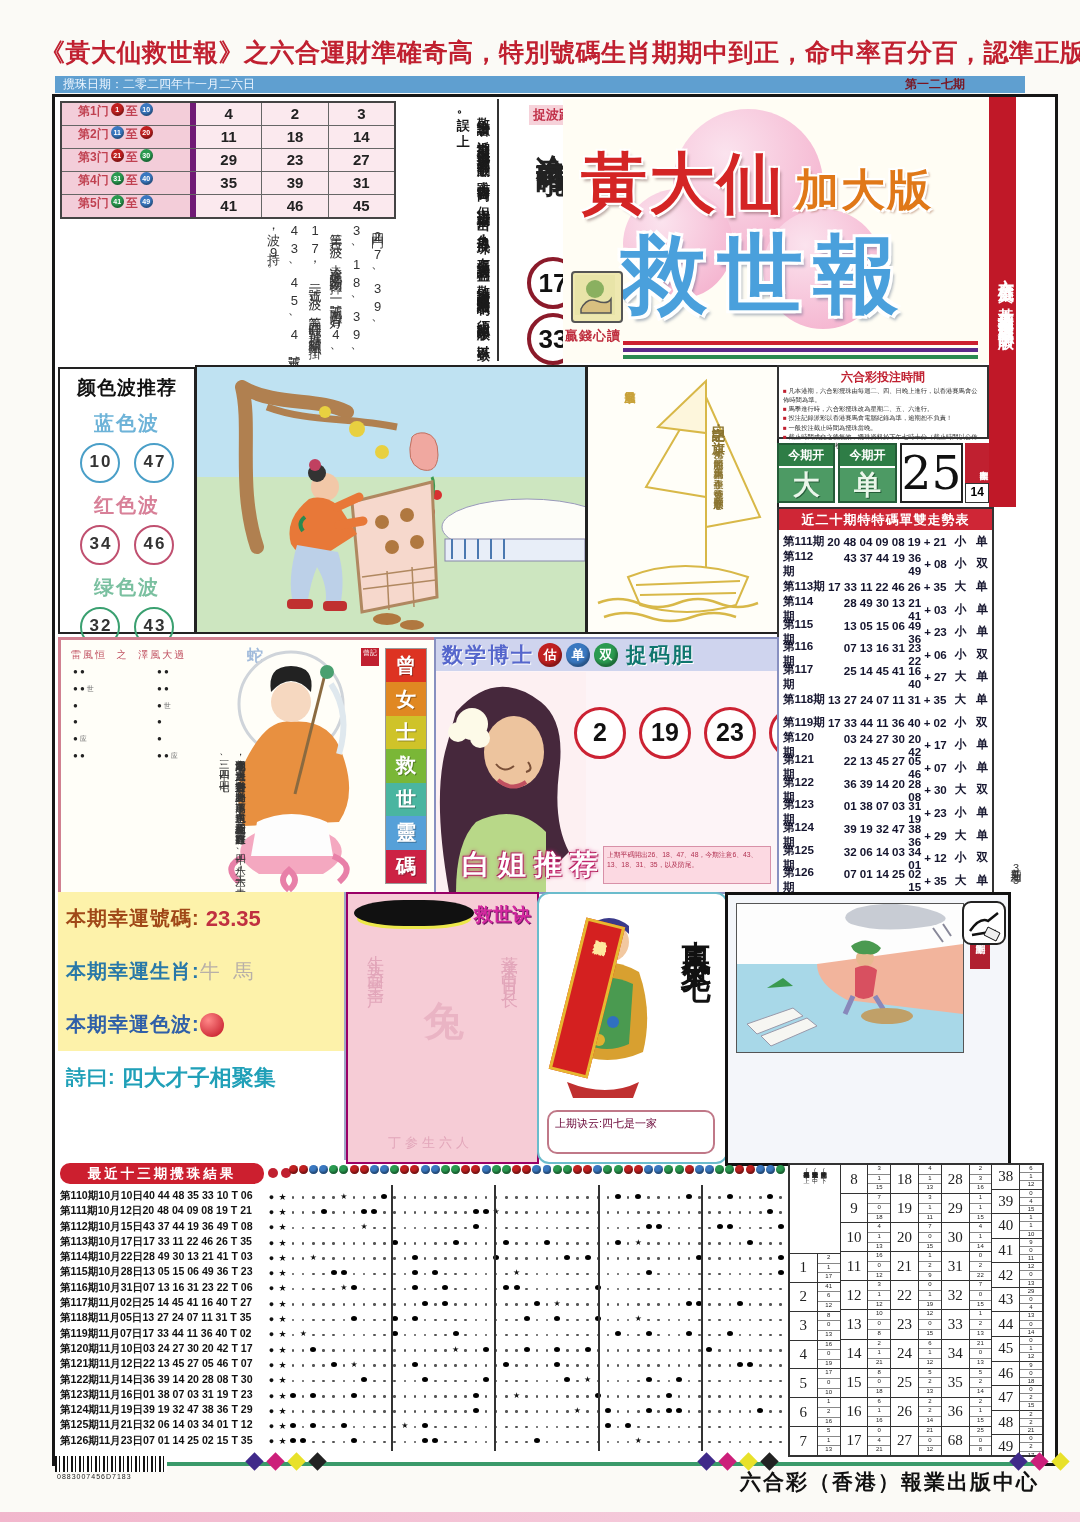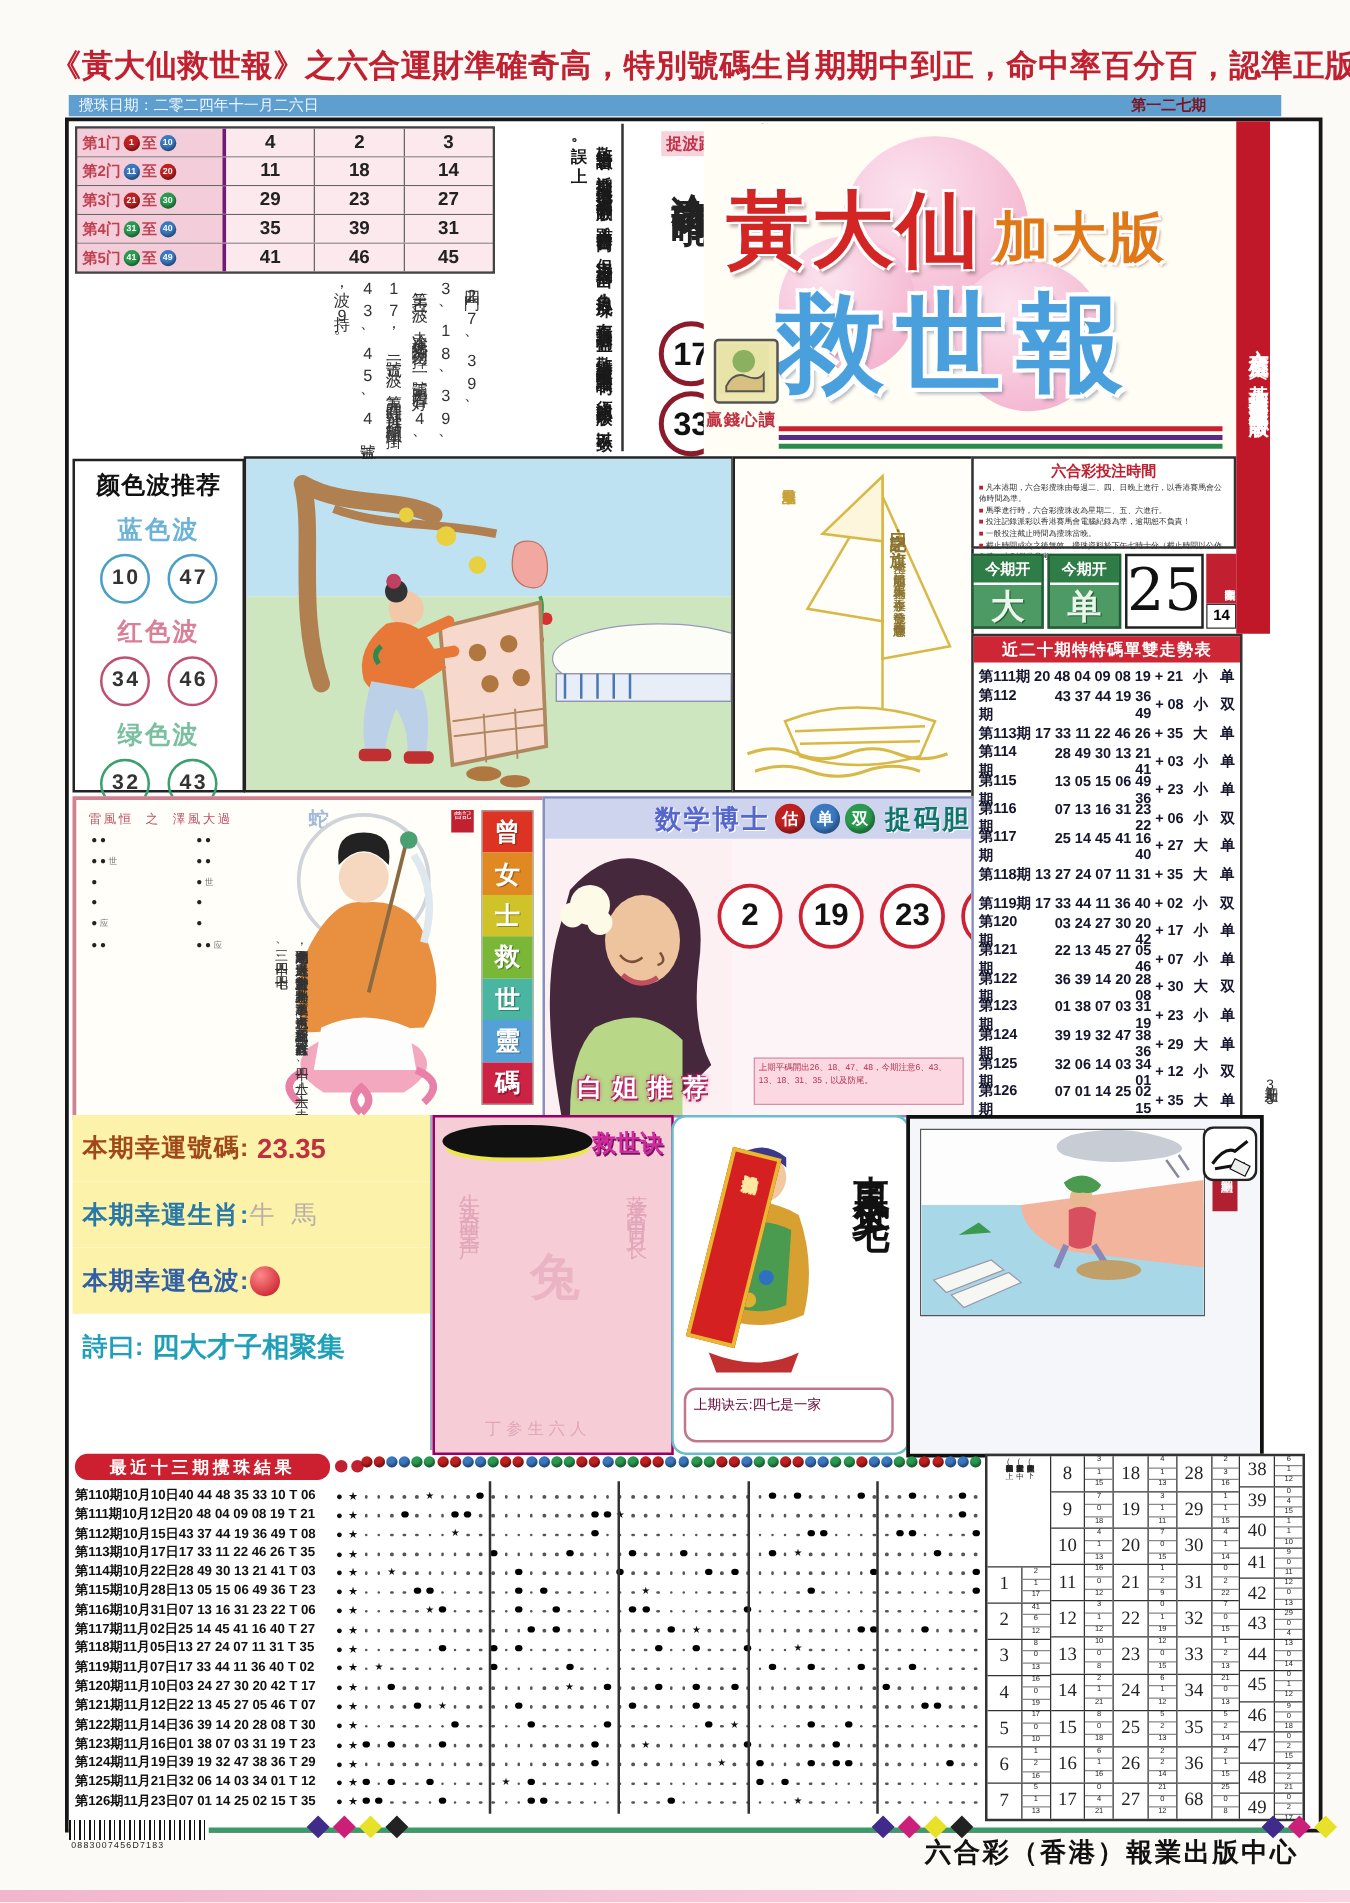--- a/index.html
+++ b/index.html
@@ -10,21 +10,21 @@
   .datebar{left:55px;top:76px;width:970px;height:17px;background:#5f9fd0;color:#eef6ff;font-size:12px;line-height:17px;padding-left:8px;box-sizing:border-box;}
   .datebar .issue{position:absolute;right:60px;color:#7a1420;font-weight:bold;}
   .corner-sq{left:1028px;top:97px;width:18px;height:18px;background:#c02030;border-radius:3px;color:#fff;font-size:12px;text-align:center;line-height:18px;}
   .frame{left:52px;top:94px;width:1000px;height:1366px;border:3px solid #161616;background:#fff;}
   
   .side-banner{left:989px;top:97px;width:27px;height:410px;background:#c01828;color:#fff;writing-mode:vertical-rl;text-orientation:upright;font-size:16px;font-weight:bold;letter-spacing:2px;text-align:center;padding-top:4px;box-sizing:border-box;z-index:5;}
   
   .gate{left:5px;top:4px;width:332px;border:2px solid #444;background:#f6dce4;}
   .gt-row{display:flex;height:22px;border-bottom:1px solid #666;}
   .gt-row:last-child{border-bottom:none;}
-  .gt-label{width:112px;background:#f3cdd9;display:flex;align-items:center;gap:2px;padding-left:4px;border-right:3px solid #701a75;font-size:12px;color:#c04050;font-weight:bold;}
+  .gt-label{width:112px;background:#f3cdd9;display:flex;gap:2px;padding-left:16px;border-right:6px solid #701a75;font-size:12px;color:#c04050;font-weight:bold;}
   .ballnum{display:inline-block;width:13px;height:13px;border-radius:50%;color:#fff;font-size:7px;text-align:center;line-height:13px;box-shadow:inset -1px -2px 2px rgba(0,0,0,.35);}
   .gt-to{color:#c04050;}
   .gt-val{flex:1;border-right:1px solid #666;text-align:center;font-size:15px;font-weight:bold;color:#222;line-height:22px;background:#fbe9ee;}
   .gt-val:last-child{border-right:none;}
   
   .vtext{writing-mode:vertical-rl;text-orientation:upright;}
   .forecast{left:6px;top:122px;width:330px;height:146px;font-size:13px;color:#333;line-height:1.6;letter-spacing:3px;padding:4px;box-sizing:border-box;}
   .notice{left:338px;top:2px;width:106px;height:262px;border-right:2px solid #333;font-size:13px;font-weight:600;color:#1a1a1a;line-height:1.55;letter-spacing:2px;padding:8px 4px;box-sizing:border-box;}
   
   .cold{left:446px;top:2px;width:108px;height:262px;border-right:2px solid #333;}
@@ -80,26 +80,26 @@
   .hex-head{position:absolute;left:10px;top:8px;font-size:10px;color:#c05060;letter-spacing:2px;}
   .hex-col{position:absolute;font-size:8px;color:#222;line-height:2.1;}
   .hex-col .m{color:#777;font-size:7px;}
   .god-script{position:absolute;left:8px;top:112px;width:180px;height:132px;writing-mode:vertical-rl;text-orientation:upright;font-size:10.5px;color:#333;line-height:1.55;}
   .god-banner{position:absolute;right:8px;top:8px;width:40px;height:234px;display:flex;flex-direction:column;border:1px solid #999;}
   .god-banner .bc{flex:1;color:#fff;font-size:20px;font-weight:900;text-align:center;display:flex;align-items:center;justify-content:center;text-shadow:1px 1px 0 rgba(0,0,0,.3);}
   .god-seal{position:absolute;right:56px;top:8px;width:18px;height:18px;background:#c02030;color:#fff;font-size:7px;text-align:center;line-height:9px;}
   .god-snake{position:absolute;left:186px;top:6px;color:#7a9fd0;font-size:16px;font-weight:bold;opacity:.7;}
   
   .doctor{left:379px;top:540px;width:341px;height:253px;border:2px solid #8890c0;background:#fdf4f7;overflow:hidden;}
-  .doc-head{height:32px;background:#cfd4ee;display:flex;align-items:center;padding-left:6px;justify-content:flex-end;}
+  .doc-head{height:32px;background:#cfd4ee;display:flex;align-items:center;padding-left:6px;}
   .doc-t{font-size:21px;font-weight:900;color:#5566cc;letter-spacing:2px;text-shadow:1px 1px 0 #fff;}
   .doc-badge{width:24px;height:24px;border-radius:50%;color:#fff;font-size:13px;font-weight:bold;text-align:center;line-height:24px;margin-left:4px;box-shadow:inset -2px -3px 3px rgba(0,0,0,.3);}
   .doc-nums{position:absolute;left:138px;top:68px;display:flex;gap:13px;}
   .doc-circle{width:46px;height:46px;border:3px solid #c23;border-radius:50%;background:#fff;font-size:25px;font-weight:bold;color:#111;text-align:center;line-height:44px;}
-  .doc-caption{position:absolute;left:26px;bottom:8px;font-size:20px;font-weight:900;color:#fff;letter-spacing:8px;text-shadow:0 0 4px #c27,1px 1px 0 #a25,-1px -1px 0 #a25;}
+  .doc-caption{position:absolute;left:26px;bottom:8px;font-size:28px;font-weight:900;color:#fff;letter-spacing:8px;text-shadow:0 0 4px #c27,1px 1px 0 #a25,-1px -1px 0 #a25;}
   .doc-note{position:absolute;right:6px;bottom:8px;width:168px;height:38px;background:#fcd9e2;border:1px solid #d890a8;font-size:6.8px;color:#b03050;padding:3px;box-sizing:border-box;line-height:1.45;}
   
   .lucky{left:3px;top:795px;width:286px;height:268px;background:#fff;border-right:2px solid #a0a8c8;}
   .lucky-row{height:53px;display:flex;align-items:center;padding-left:8px;}
   .lucky-row.yellow{background:#fdf2aa;}
   .lucky-label{font-size:20px;font-weight:900;letter-spacing:1px;}
   .lucky-value{font-size:22px;font-weight:900;color:#c03040;margin-left:6px;}
   .zodiac{color:#b8b0a8;font-size:20px;letter-spacing:4px;}
   .redball{width:24px;height:24px;border-radius:50%;background:radial-gradient(circle at 35% 30%,#f88,#c01020);display:inline-block;}
   

